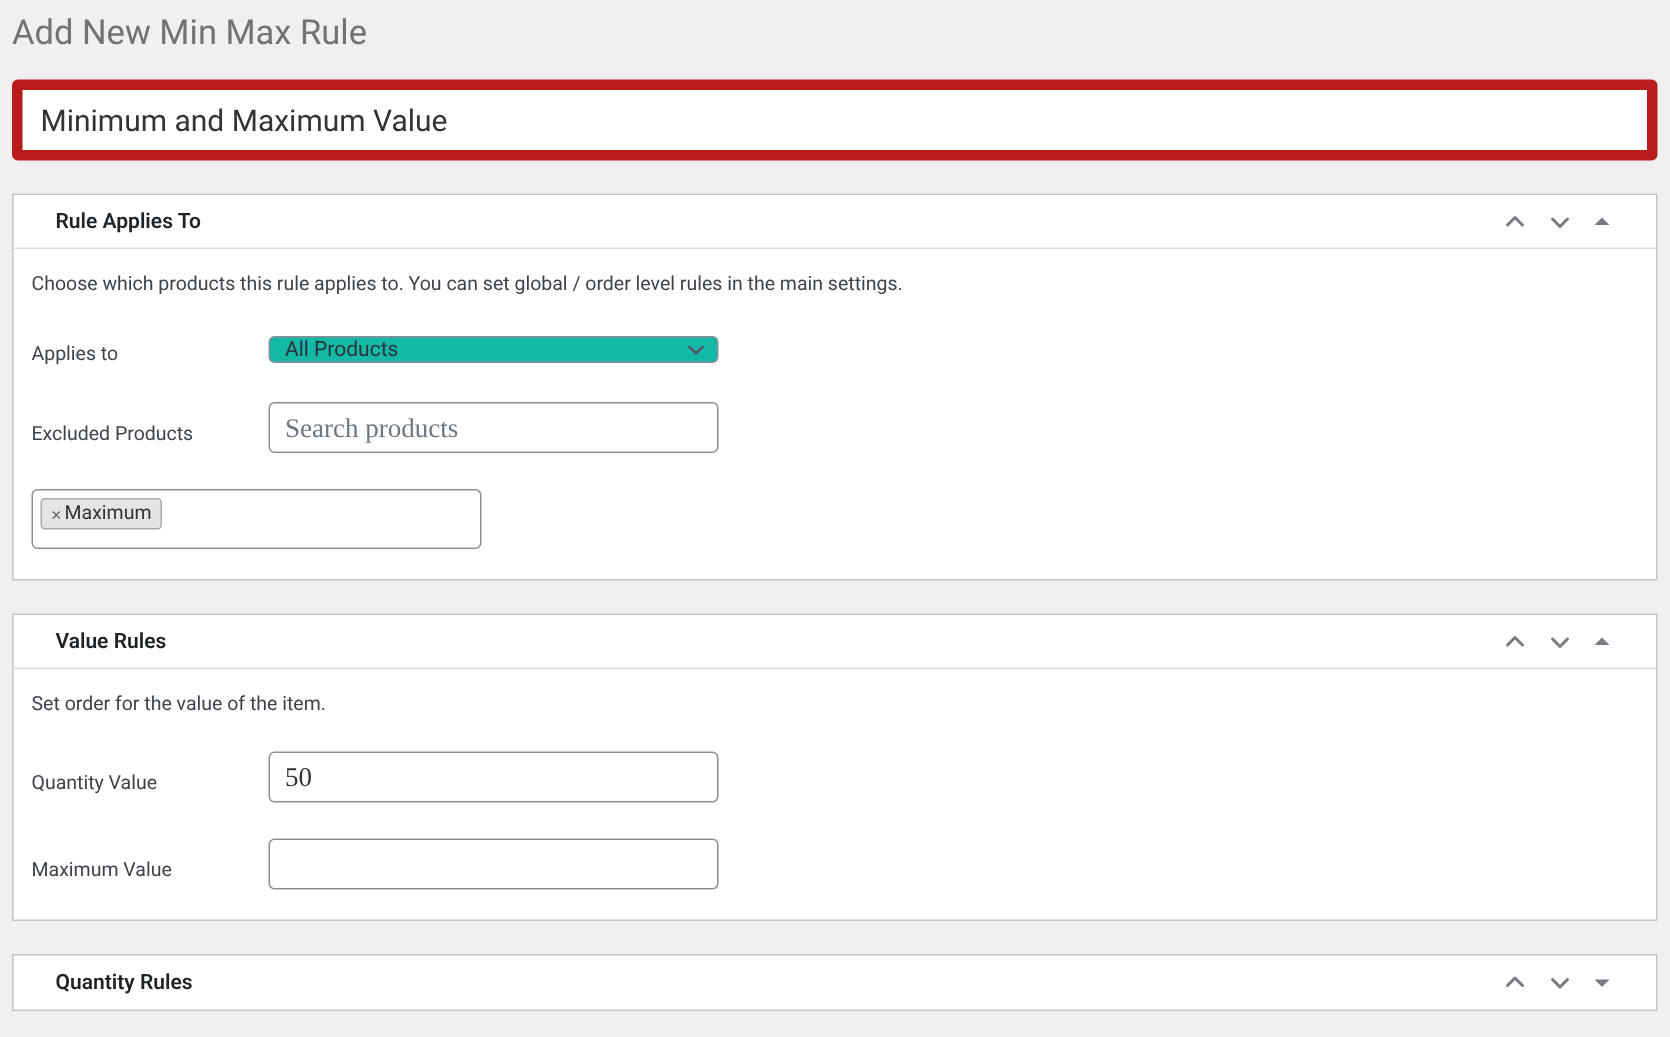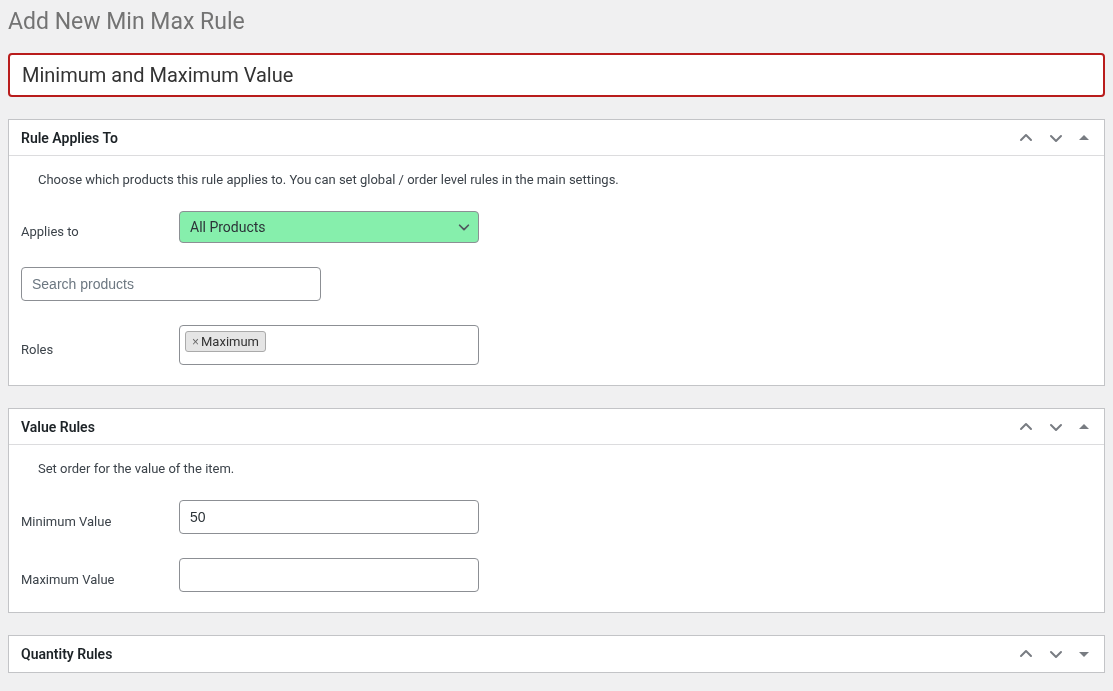--- a/index.html
+++ b/index.html
@@ -14,37 +14,37 @@
   .page-title {
     font-size: 23px;
     font-weight: 400;
     margin: 0 0 18px 0;
     color: #737373;
   }
   .title-input {
     width: 100%;
     font-size: 20px;
     padding: 8px 12px;
-    border: 2px solid #b91c1c;
+    border: 7px solid #b91c1c;
     border-radius: 4px;
     background: #fff;
     color: #333;
     font-family: inherit;
   }
   .postbox {
     background: #fff;
     border: 1px solid #c3c4c7;
     margin-top: 22px;
   }
   .postbox-header {
     display: flex;
     align-items: center;
     justify-content: space-between;
     border-bottom: 1px solid #dcdcde;
-    padding: 0 12px;
+    padding: 0 28px;
     height: 36px;
   }
   .postbox-title {
     font-size: 14px;
     font-weight: 600;
     margin: 0;
   }
   .postbox-controls {
     display: flex;
     align-items: center;
@@ -59,69 +59,69 @@
     font-family: inherit;
     display: flex;
     align-items: center;
   }
   .postbox-body {
     padding: 12px;
   }
   .helptext {
     font-size: 13px;
     color: #3c434a;
-    margin: 4px 0 24px 17px;
+    margin: 4px 0 24px 0;
   }
   .form-row {
     display: flex;
     align-items: center;
     margin-bottom: 24px;
   }
   .form-row:last-child { margin-bottom: 8px; }
   .form-label {
     width: 158px;
     font-size: 13px;
     color: #3c434a;
     padding-top: 8px;
   }
   .select-wrap {
     position: relative;
     width: 300px;
   }
   .select-control {
     width: 100%;
-    height: 32px;
+    height: 18px;
     border: 1px solid #8c8f94;
     border-radius: 4px;
     padding: 0 30px 0 10px;
     font-size: 14px;
-    background: #86efac;
+    background: #14b8a6;
     display: flex;
     align-items: center;
     cursor: pointer;
     color: #2c3338;
   }
   .select-wrap .chev {
     position: absolute;
     right: 8px;
     top: 50%;
     transform: translateY(-50%);
     pointer-events: none;
     color: #50575e;
   }
   .text-input {
     width: 300px;
     height: 34px;
     border: 1px solid #8c8f94;
     border-radius: 4px;
     padding: 0 10px;
-    font-size: 14px;
+    font-size: 18px;
     background: #fff;
     color: #2c3338;
-    font-family: Liberation Sans, sans-serif;
+    font-family: Liberation Serif, serif;
   }
   .text-input::placeholder { color: #6c7781; }
   .tag-input {
     width: 300px;
     min-height: 40px;
     border: 1px solid #8c8f94;
     border-radius: 4px;
     padding: 5px;
     background: #fff;
     display: flex;
@@ -190,25 +190,25 @@
         </div>
         <span class="chev">
           <svg width="14" height="14" viewBox="0 0 16 16">
               <path d="M3 6l5 5 5-5" stroke="currentColor" stroke-width="2" fill="none" stroke-linecap="round" stroke-linejoin="round"></path>
             </svg>
         </span>
       </div>
     </div>
 
     <div class="form-row">
+      <div class="form-label">Excluded Products</div>
       <input type="text" class="text-input" placeholder="Search products" style="">
     </div>
 
     <div class="form-row">
-      <div class="form-label">Roles</div>
       <div class="tag-input">
         <span class="tag">
           <span class="tag-x">×</span>
           <span>Maximum</span>
         </span>
       </div>
     </div>
   </div>
 </div>
 
@@ -231,21 +231,21 @@
         <svg width="12" height="12" viewBox="0 0 12 12">
             <path d="M1 8l5-5 5 5z" fill="currentColor"></path>
           </svg>
       </button>
     </div>
   </div>
   <div class="postbox-body">
     <p class="helptext">Set order for the value of the item.</p>
 
     <div class="form-row">
-      <div class="form-label">Minimum Value</div>
+      <div class="form-label">Quantity Value</div>
       <input type="text" class="text-input" value="50" style="">
     </div>
 
     <div class="form-row">
       <div class="form-label">Maximum Value</div>
       <input type="text" class="text-input" value="" style="">
     </div>
   </div>
 </div>
 

